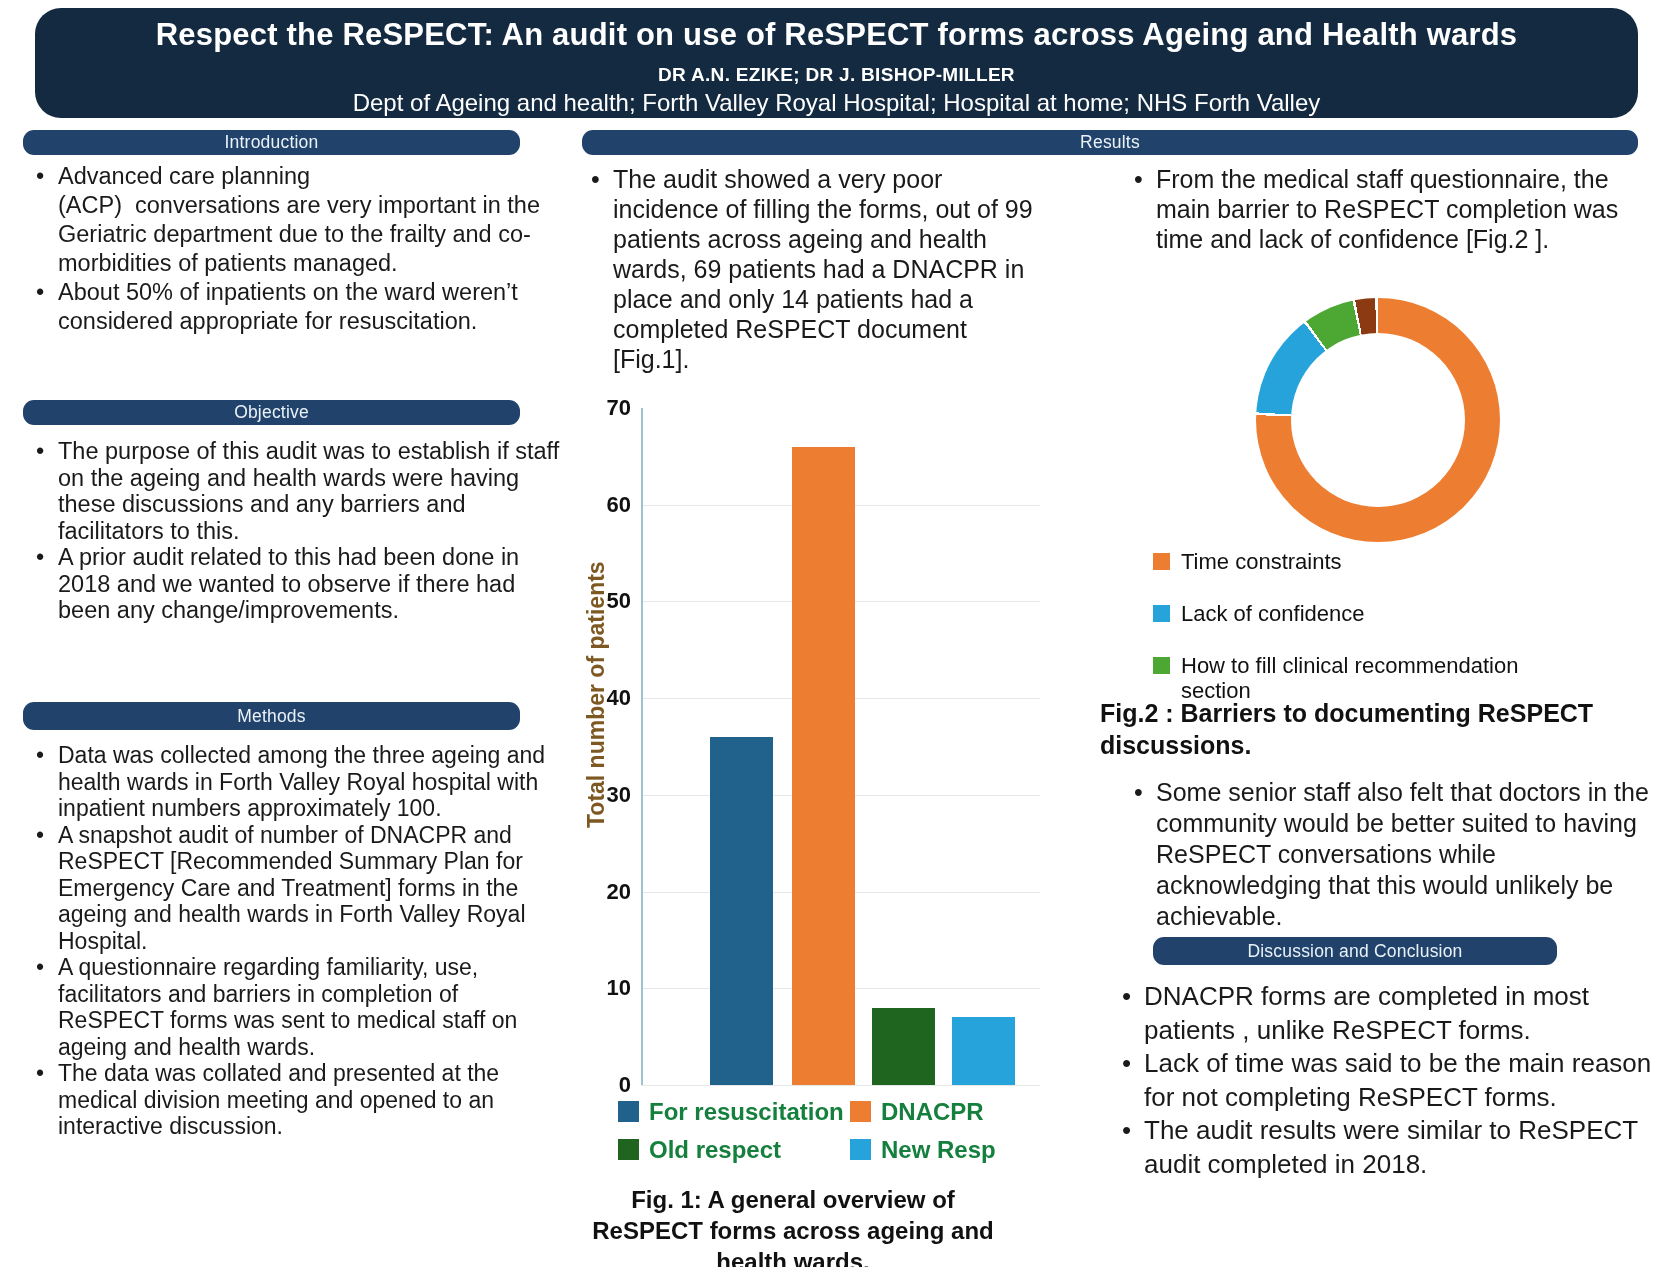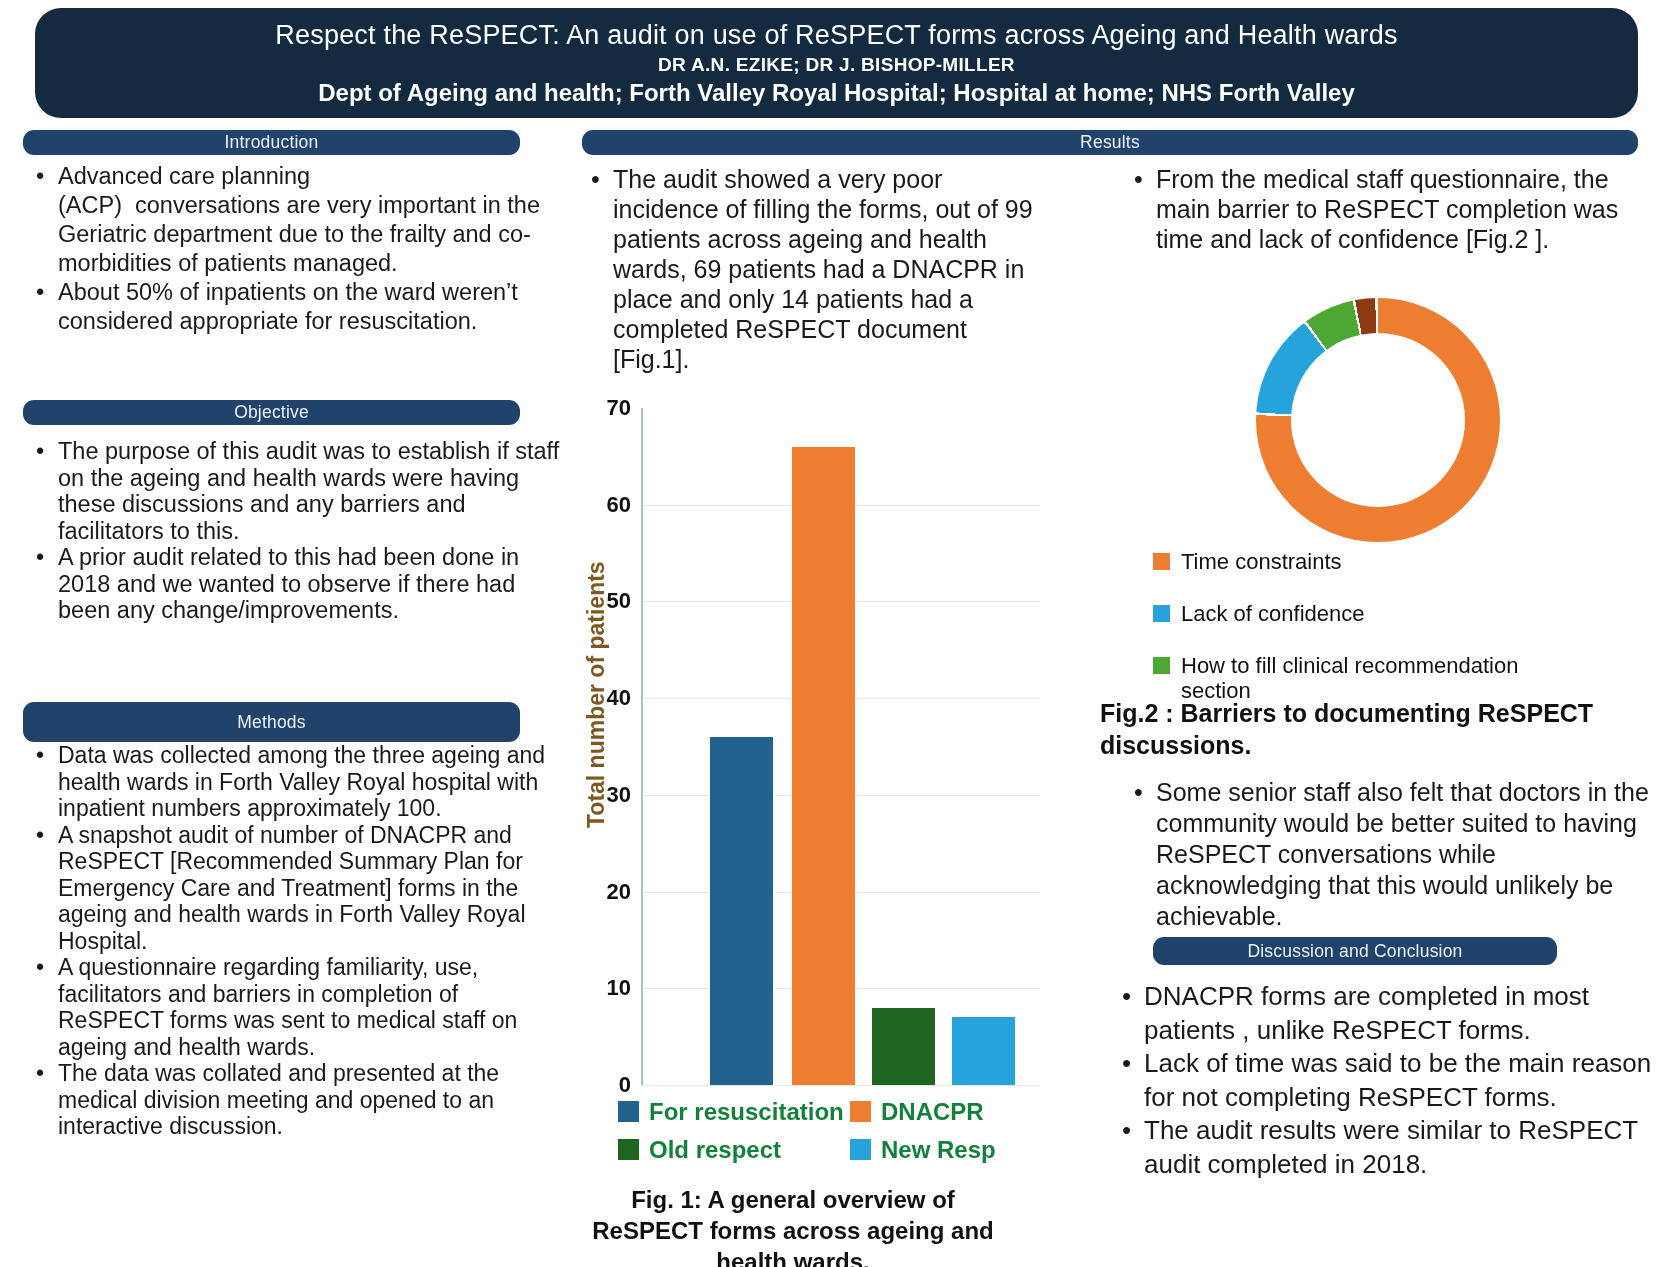--- a/index.html
+++ b/index.html
@@ -3,23 +3,23 @@
 <meta charset="utf-8">
 <style>
   html,body{margin:0;padding:0;background:#fff;}
   .poster{position:relative;width:1677px;height:1267px;background:#ffffff;
           font-family:"Liberation Sans",sans-serif;color:#1a1a1a;overflow:hidden;}
 
   
   .title-box{position:absolute;left:35px;top:8px;width:1603px;height:110px;
              background:#132A40;border-radius:26px;color:#fff;text-align:center;
              display:flex;flex-direction:column;justify-content:center;gap:3px;}
-  .title-box h1{margin:0;font-size:27px;font-weight:normal;letter-spacing:.2px;}
+  .title-box h1{margin:8px;font-size:31px;font-weight:bold;letter-spacing:.2px;}
   .title-box .authors{font-size:19px;font-weight:bold;letter-spacing:.3px;text-align:center;}
-  .title-box .affil{font-size:24px;font-weight:700;}
+  .title-box .affil{font-size:24px;font-weight:400;}
 
   
   .secbar{position:absolute;height:25px;background:#21436B;border-radius:11px;
           color:#EAF2F8;display:flex;align-items:center;justify-content:center;
           font-size:17.5px;letter-spacing:.2px;}
 
   
   .blist{position:absolute;}
   .bullet-item{display:flex;}
   .bullet-item .dot{flex:0 0 28px;padding-left:6px;box-sizing:border-box;}
@@ -64,21 +64,21 @@
     <div class="authors">DR A.N. EZIKE; DR J. BISHOP-MILLER</div>
     <div class="affil">Dept of Ageing and health; Forth Valley Royal Hospital; Hospital at home; NHS Forth Valley</div>
   </header>
 
   <div class="secbar" style="left:23px;top:130px;width:497px;">
     <span>Introduction</span>
   </div>
   <div class="secbar" style="left:23px;top:400px;width:497px;">
     <span>Objective</span>
   </div>
-  <div class="secbar" style="left:23px;top:702px;width:497px;height:40px;">
+  <div class="secbar" style="left:23px;top:702px;width:497px;height:28px;">
     <span>Methods</span>
   </div>
   <div class="secbar" style="left:570px;top:130px;width:1056px;margin-left:12px;">
     <span>Results</span>
   </div>
   <div class="secbar" style="left:1153px;top:937px;width:404px;height:28px;">
     <span>Discussion and Conclusion</span>
   </div>
 
   <div class="blist" style="left:30px;top:162px;width:530px;font-size:23.5px;line-height:29px;">

